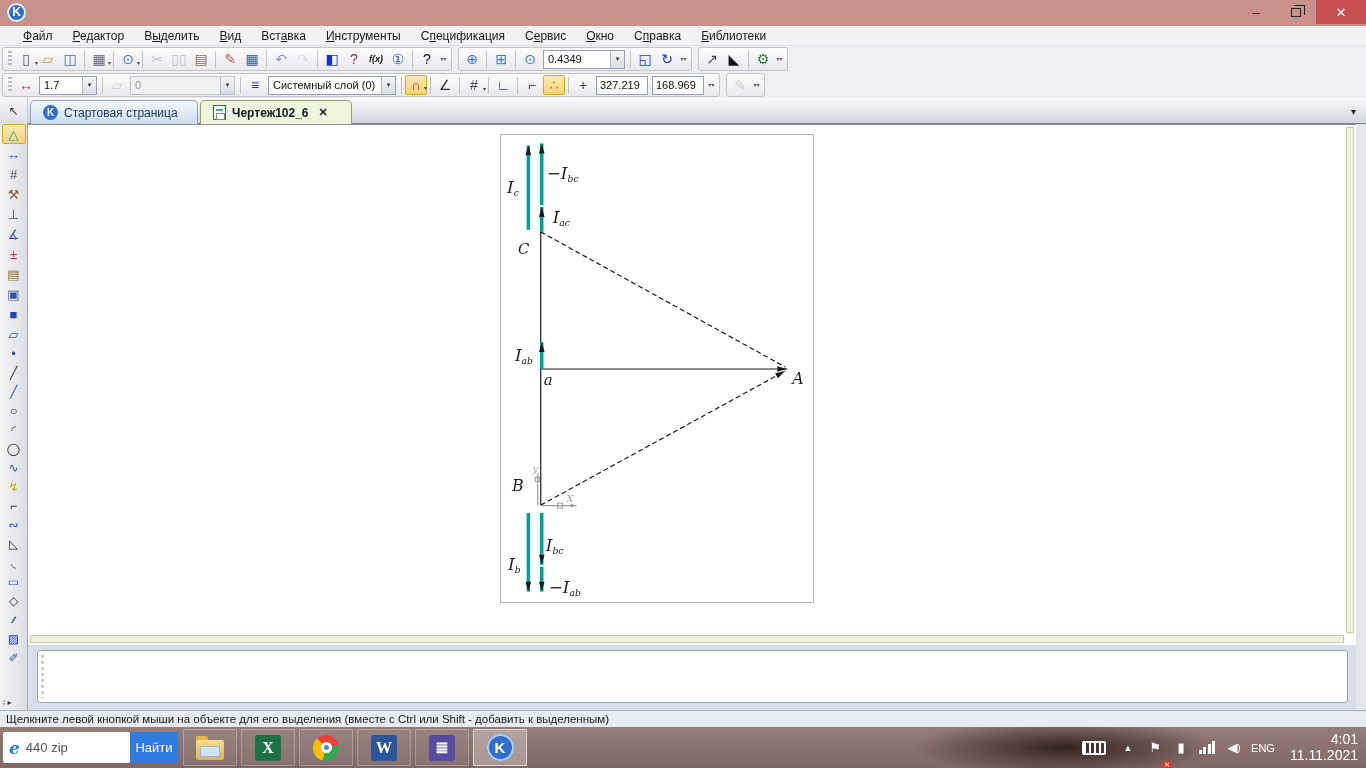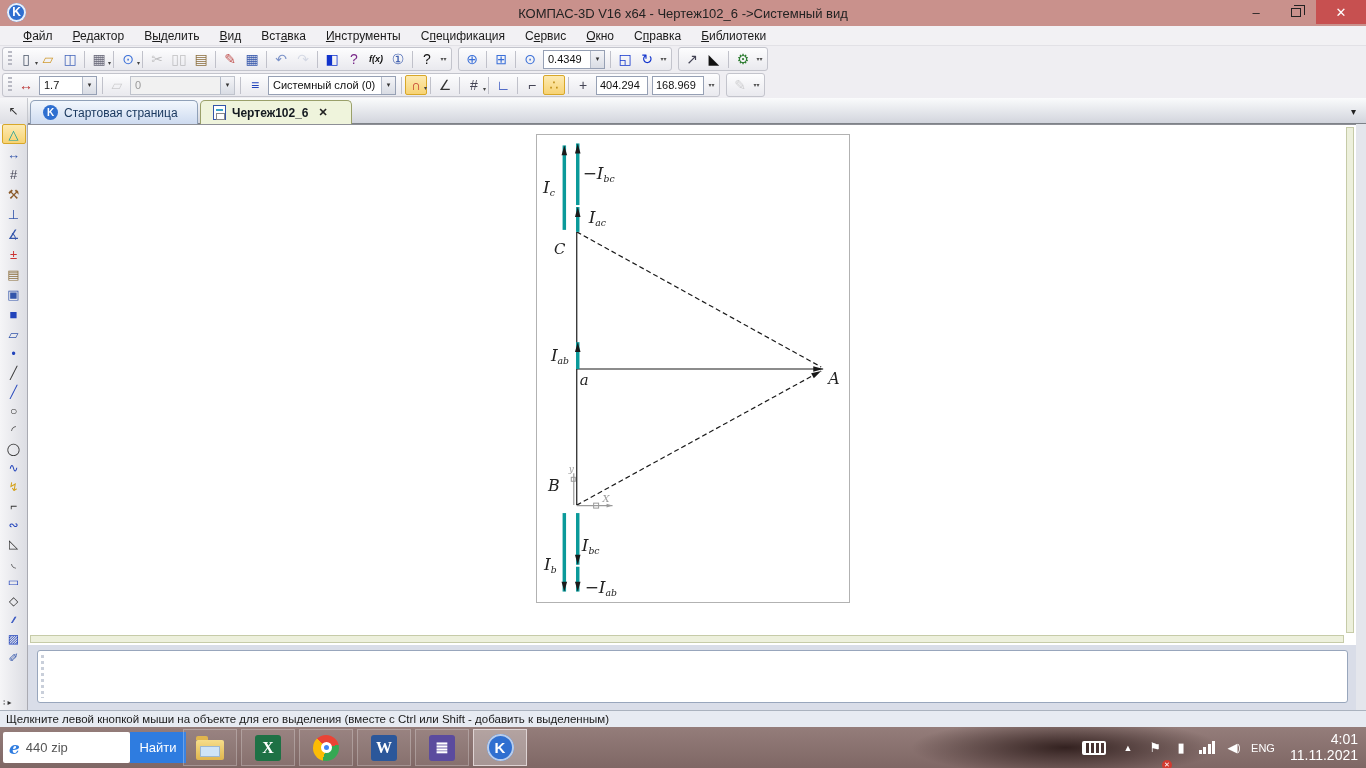--- a/index.html
+++ b/index.html
@@ -57,40 +57,40 @@
   .main { position:absolute; left:0; top:124px; width:1366px; height:586px; background:#e4e6ec; }
   .lefttools { position:absolute; left:0; top:0; width:28px; height:586px; background:linear-gradient(90deg,#f5f5f7,#dcdde3); border-right:1px solid #a9aab2; }
   .ltool { width:24px; height:20px; margin:0 auto; display:flex; align-items:center; justify-content:center; font-size:13px; border-radius:2px; }
   .ltool.small { height:19px; font-size:12px; }
   .ltool.hl { background:linear-gradient(#fdeab2,#f7d374); border:1px solid #d8a728; }
   .ltool.hatchtxt { font-size:9px; letter-spacing:-1px; }
   .lsep { width:20px; height:1px; background:#b6b7bf; margin:4px auto; }
   .lgrip { position:absolute; bottom:3px; left:3px; font-size:8px; color:#333; }
 
   .canvas { position:absolute; left:28px; top:0; width:1328px; height:521px; background:#fff; border-top:1px solid #8d8f96; }
-  .sheet { position:absolute; left:472px; top:9px; width:314px; height:469px; background:#fff; border:1px solid #b2b2b2;margin-left:36px; }
+  .sheet { position:absolute; left:472px; top:9px; width:314px; height:469px; background:#fff; border:1px solid #b2b2b2; }
   .sheet svg { display:block; width:100%; height:100%; }
   .vscroll { position:absolute; right:2px; top:2px; width:8px; bottom:12px; background:#edf0dc; border:1px solid #c6cba8; }
   .hscroll { position:absolute; left:2px; bottom:2px; height:8px; right:12px; background:#edf0dc; border:1px solid #c6cba8; }
 
   .proparea { position:absolute; left:28px; top:521px; width:1328px; height:65px; background:#d9dde8; }
   .proppanel { position:absolute; left:9px; top:5px; right:8px; height:53px; background:#fff; border:1px solid #98a6bc; border-radius:3px; }
   .proppanel .pgrip { position:absolute; left:3px; top:4px; bottom:4px; width:3px; background:repeating-linear-gradient(#c9cfda 0 3px, transparent 3px 6px); }
 
   
   .statusbar { position:absolute; left:0; top:710px; width:1366px; height:17px; background:#e7ebf2; border-top:1px solid #aab2be; font-size:11.5px; color:#1a1a1a; display:flex; align-items:center; padding-left:6px; }
 
   
   .taskbar { position:absolute; left:0; top:727px; width:1366px; height:41px;
     background:linear-gradient(#947d7a,#7f6765), radial-gradient(220px 40px at 78% 50%, #5f4b49, transparent 70%);
     background-blend-mode:multiply; }
   .searchbox { position:absolute; left:3px; top:5px; width:127px; height:31px; background:#fff; border-radius:2px; display:flex; align-items:center; padding-left:6px; gap:6px; }
   .eicon { color:#2f7ce0; font-family:"DejaVu Serif",serif; font-style:italic; font-weight:bold; font-size:17px; }
   .searchtext { font-size:13px; color:#555; }
-  .findbtn { position:absolute; left:130px; top:5px; width:56px; height:31px; background:#2e7ce0; color:#fff; font-size:13px; display:flex; align-items:center; justify-content:center; }
+  .findbtn { position:absolute; left:130px; top:5px; width:48px; height:31px; background:#2e7ce0; color:#fff; font-size:13px; display:flex; align-items:center; justify-content:center; }
   .appbtn { position:absolute; top:2px; width:54px; height:37px; display:flex; align-items:center; justify-content:center; border:1px solid rgba(255,255,255,.25); background:rgba(255,255,255,.06); }
   .appbtn.active { background:rgba(255,255,255,.30); border-color:#ded3d3; }
   .tile { width:26px; height:26px; border-radius:3px; color:#fff; font-weight:bold; font-size:16px; display:flex; align-items:center; justify-content:center; font-family:"Liberation Serif",serif; }
   .folder { width:28px; height:20px; background:linear-gradient(#f6dd8a,#e0b54e); border-radius:2px; position:relative; margin-top:4px; }
   .folder:before { content:""; position:absolute; left:0; top:-4px; width:12px; height:4px; background:#e0b54e; border-radius:2px 2px 0 0; }
   .folder:after { content:""; position:absolute; left:4px; top:6px; width:18px; height:9px; background:#cfe4f7; border:1px solid #9db8d0; }
   .chrome { width:26px; height:26px; border-radius:50%; background:conic-gradient(from -45deg, #ea4335 0 120deg, #34a853 0 240deg, #fbbc05 0 360deg); display:flex; align-items:center; justify-content:center; }
   .chrome-in { width:11px; height:11px; border-radius:50%; background:#4285f4; border:3px solid #fff; }
   .kicon { width:27px; height:27px; border-radius:50%; background:#2f6fd0; color:#fff; font-weight:bold; font-size:15px; display:flex; align-items:center; justify-content:center; box-shadow:0 0 0 2px #b9cdeb inset; }
   .tray { position:absolute; right:0; top:0; height:41px; color:#fff; }
@@ -102,21 +102,20 @@
   .flagbadge { position:absolute; right:-6px; bottom:-2px; width:10px; height:10px; background:#d23b30; border-radius:50%; color:#fff; font-size:7px; line-height:10px; text-align:center; }
   .clock { position:absolute; right:8px; top:4px; text-align:right; font-size:14px; line-height:16px; color:#fff; }
 </style>
 </head>
 <body>
 
 <div id="app">
 
   <div class="titlebar">
     <span class="applogo">K</span>
-    <span class="title">КОМПАС-3D V16  x64 - Чертеж102_6 -&gt;Системный вид</span>
     <span class="winbtns">
       <span class="wbtn">–</span>
       <span class="wbtn">
           <span class="restore-glyph"></span>
         </span>
       <span class="wbtn close">✕</span>
     </span>
   </div>
 
   <div class="menubar" id="menubar">
@@ -161,21 +160,21 @@
         <span class="tsep"></span>
         <span class="ticon" style="color: rgb(17, 17, 17);">?</span>
         <span class="ovf">▾▾</span>
       </span>
       <span class="tbgroup">
         <span class="ticon" style="color: rgb(58, 111, 216);">⊕</span>
         <span class="tsep"></span>
         <span class="ticon" style="color: rgb(58, 111, 216);">⊞</span>
         <span class="tsep"></span>
         <span class="ticon" style="color: rgb(58, 111, 216);">⊙</span>
-        <span class="tcombo" style="width: 62px;">
+        <span class="tcombo" style="width: 82px;">
           <span class="cval">0.4349</span>
           <span class="cbtn">▾</span>
         </span>
         <span class="tsep"></span>
         <span class="ticon" style="color: rgb(17, 51, 204);">◱</span>
         <span class="ticon" style="color: rgb(17, 51, 204);">↻</span>
         <span class="ovf">▾▾</span>
       </span>
       <span class="tbgroup">
         <span class="ticon" style="color: rgb(68, 68, 85);">↗</span>
@@ -211,21 +210,21 @@
         <span class="ticon" style="color: rgb(51, 51, 51);">∠</span>
         <span class="tsep"></span>
         <span class="ticon" style="color: rgb(68, 68, 85);">#<span class="dd">▾</span></span>
         <span class="tsep"></span>
         <span class="ticon" style="color: rgb(34, 68, 187);">∟</span>
         <span class="tsep"></span>
         <span class="ticon" style="color: rgb(68, 68, 85);">⌐</span>
         <span class="ticon hl" style="color: rgb(184, 134, 11);">∴</span>
         <span class="tsep"></span>
         <span class="ticon" style="color: rgb(68, 68, 85);">+</span>
-        <span class="tfield" style="width: 52px;">404.294</span>
+        <span class="tfield" style="width: 52px;">327.219</span>
         <span class="tfield" style="width: 52px;">168.969</span>
         <span class="ovf">▾▾</span>
       </span>
       <span class="tbgroup">
         <span class="ticon gray" style="color: rgb(153, 153, 153);">✎</span>
         <span class="ovf">▾▾</span>
       </span>
     </div>
 
   <div class="tabrow">

